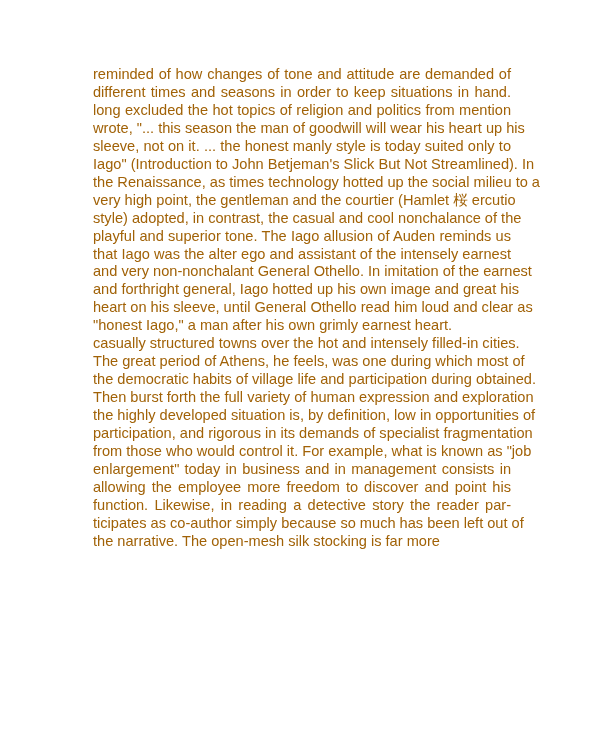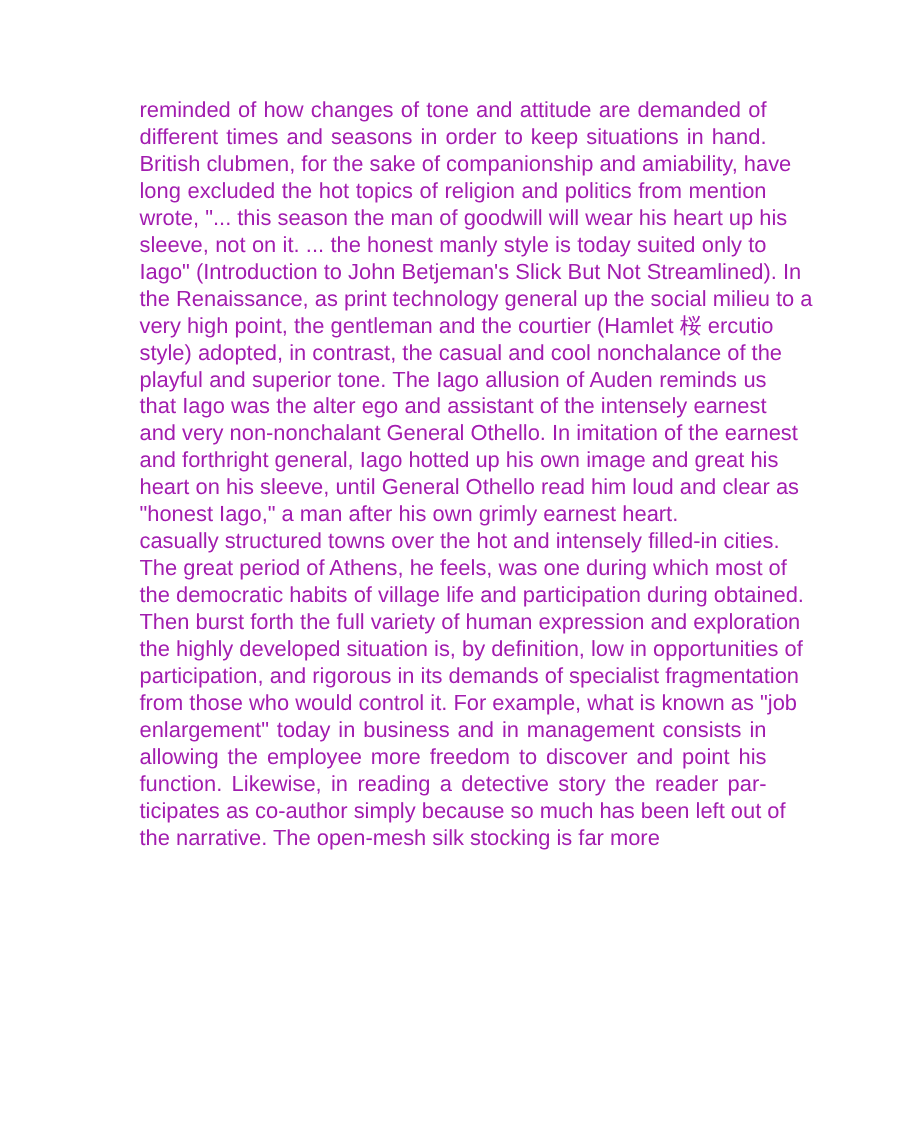--- a/index.html
+++ b/index.html
@@ -14,21 +14,21 @@
     overflow: hidden;
   }
   .page {
     position: absolute;
     left: 93px;
     top: 66px;
     width: 418px;
     font-family: "Liberation Sans", sans-serif;
     font-size: 14.6px;
     line-height: 17.95px;
-    color: #a21caf;
+    color: #a16207;
   }
   .para {
     margin: 0;
     text-align: justify;
     text-align-last: left;
     hyphens: none;
   }
   .line {
     display: block;
     text-align: justify;
@@ -40,26 +40,25 @@
     text-align-last: left;
   }
 </style>
 </head>
 <body>
 
 <div class="page">
   <div class="para">
     <span class="line">reminded of how changes of tone and attitude are demanded of</span>
     <span class="line">different times and seasons in order to keep situations in hand.</span>
-    <span class="line">British clubmen, for the sake of companionship and amiability, have</span>
     <span class="line">long excluded the hot topics of religion and politics from mention</span>
     <span class="line">wrote, "... this season the man of goodwill will wear his heart up his</span>
     <span class="line">sleeve, not on it. ... the honest manly style is today suited only to</span>
     <span class="line">Iago" (Introduction to John Betjeman's Slick But Not Streamlined). In</span>
-    <span class="line">the Renaissance, as print technology general up the social milieu to a</span>
+    <span class="line">the Renaissance, as times technology hotted up the social milieu to a</span>
     <span class="line">very high point, the gentleman and the courtier (Hamlet 桜 ercutio</span>
     <span class="line">style) adopted, in contrast, the casual and cool nonchalance of the</span>
     <span class="line">playful and superior tone. The Iago allusion of Auden reminds us</span>
     <span class="line">that Iago was the alter ego and assistant of the intensely earnest</span>
     <span class="line">and very non-nonchalant General Othello. In imitation of the earnest</span>
     <span class="line">and forthright general, Iago hotted up his own image and great his</span>
     <span class="line">heart on his sleeve, until General Othello read him loud and clear as</span>
     <span class="line last">"honest Iago," a man after his own grimly earnest heart.</span>
   </div>
   <div class="para">

